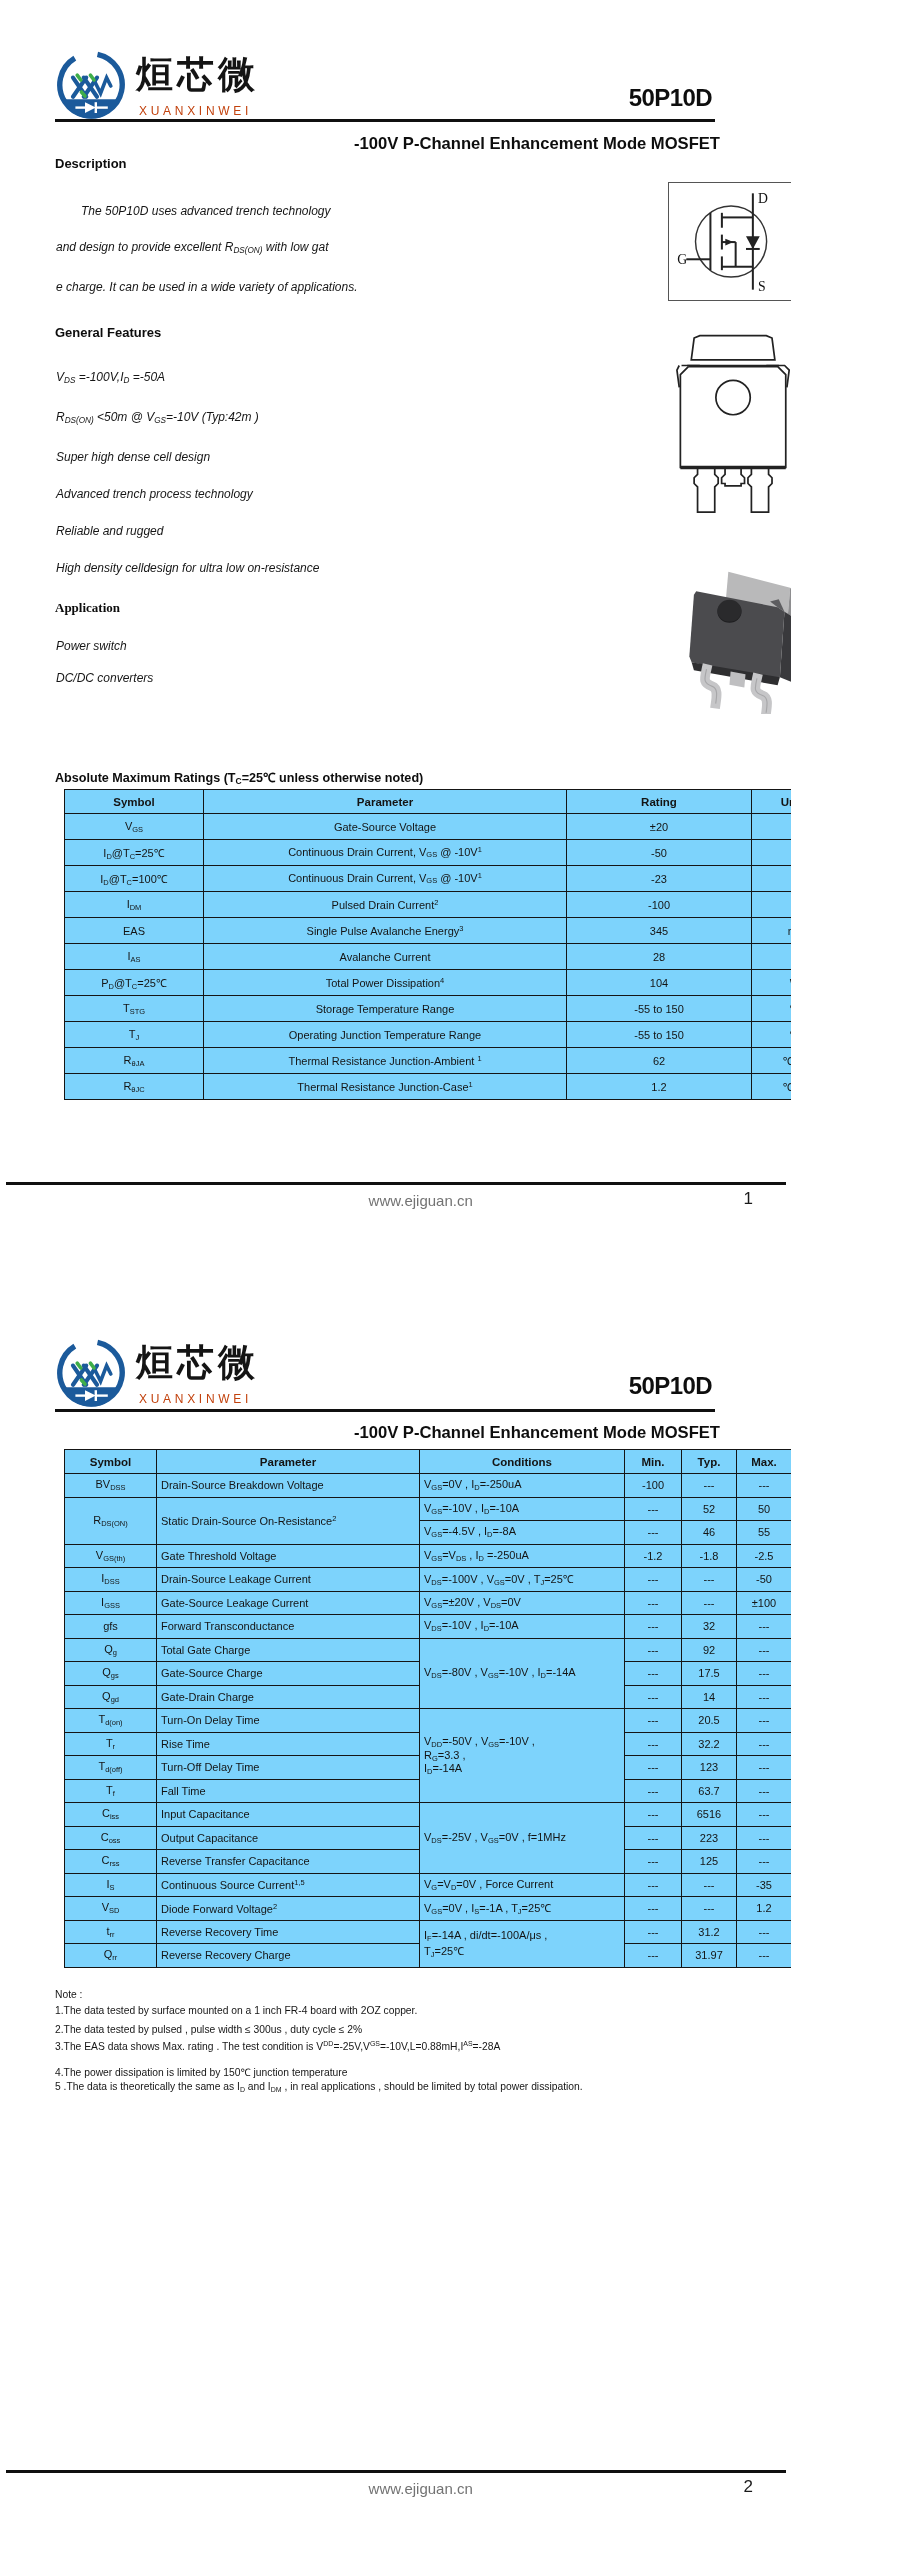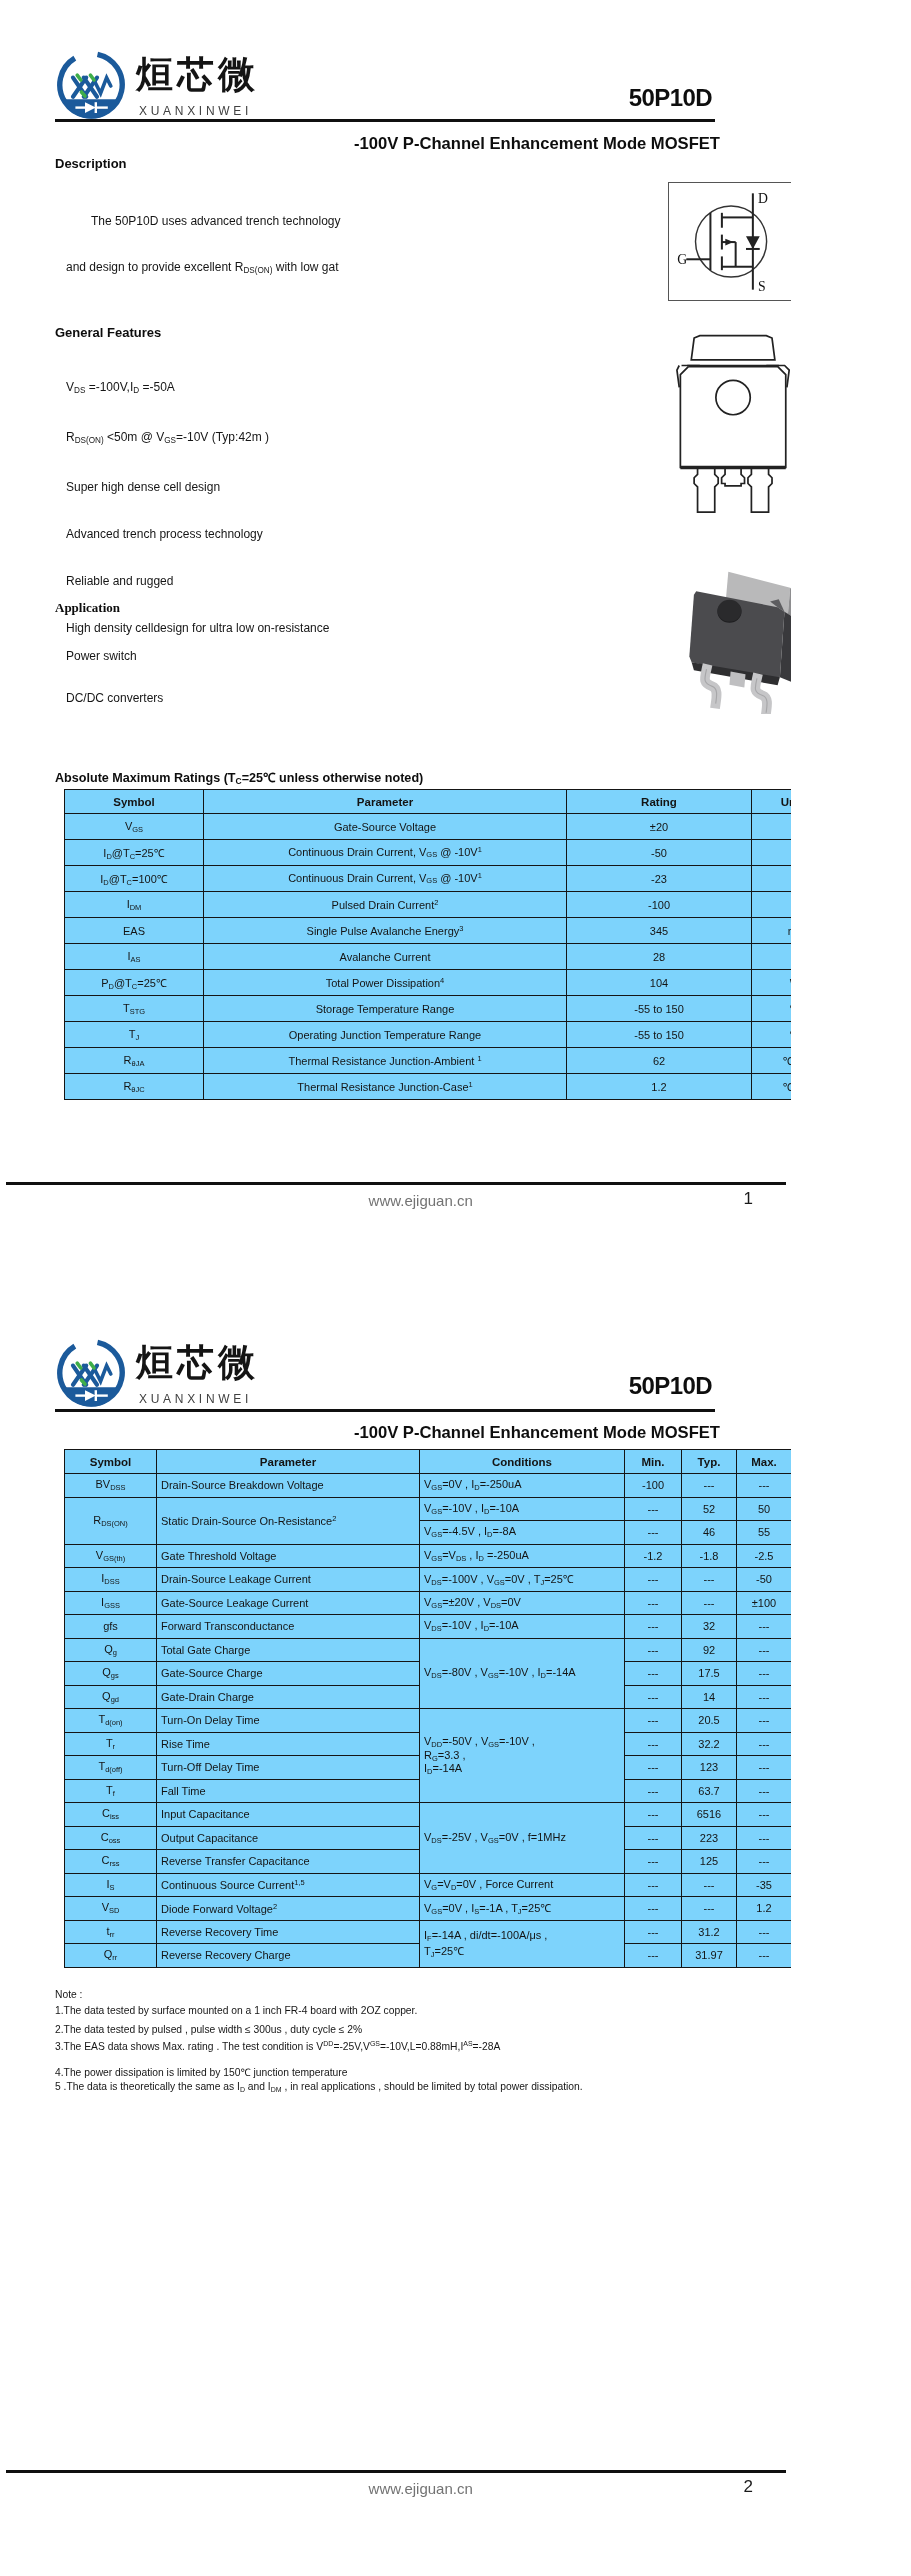--- a/index.html
+++ b/index.html
@@ -6,28 +6,28 @@
   html,body { background:#ffffff; }
   body { font-family:"Liberation Sans", sans-serif; color:#111; }
   .doc { position:relative; width:911px; height:2576px; margin:0 auto; background:#fff; }
   .page { position:absolute; left:0; width:791px; height:1288px; background:#fff; overflow:hidden; }
   #page1 { top:0; } #page2 { top:1288px; }
 
   
   .logo-block { position:absolute; left:55px; top:49px; width:241px; height:77px; }
   .logo-svg { position:absolute; left:0; top:1.1px; }
   .logo-zh { position:absolute; left:81px; top:1.1px; font-size:37px; font-weight:700; letter-spacing:4px; color:#141414; font-family:"DejaVu Sans", sans-serif; }
-  .logo-en { position:absolute; left:84px; top:55px; font-size:12px; font-weight:500; letter-spacing:3.7px; color:#404040; }
+  .logo-en { position:absolute; left:84px; top:55px; font-size:12px; font-weight:500; letter-spacing:3.7px; color:#c2410c; }
   .part-title { position:absolute; right:79px; top:84px; font-size:24px; font-weight:800; letter-spacing:-0.6px; color:#0e0e0e; }
   .head-rule { position:absolute; left:55px; right:76px; top:119px; height:2.9px; background:#101010; }
   .subtitle { position:absolute; right:71px; top:134px; font-size:16.6px; font-weight:700; color:#0e0e0e; }
 
   .h-sec { position:absolute; left:55px; font-size:13px; font-weight:700; color:#0d0d0d; }
   .bodytext { position:absolute; left:56px; font-size:12px; color:#161616; }
-  .lines p { margin:10px; }
+  .lines p { margin:0;font-style:italic; }
   .desc-lines p { line-height:36px; }
   .desc-lines p.indent { text-indent:25px; }
   .gf-lines p { line-height:37px; }
   .app-lines p { line-height:32px; }
 
   .fig-box { position:absolute; border:1.1px solid #555; background:#fff; }
   .sb { font-size:68%; vertical-align:-0.22em; }
   .sp { font-size:68%; vertical-align:0.5em; }
 
   
@@ -105,20 +105,21 @@
         <text x="155" y="34" font-size="24" font-family="Liberation Serif, serif" fill="#111">D</text>
         <text x="14" y="141" font-size="24" font-family="Liberation Serif, serif" fill="#111">G</text>
         <text x="155" y="188" font-size="24" font-family="Liberation Serif, serif" fill="#111">S</text>
       </svg>
     </div>
 
     <div class="h-sec" style="top:156px;">Description</div>
     <div class="bodytext lines desc-lines" style="top:193px;">
       <p class="indent">The 50P10D uses advanced trench technology</p>
       <p>and design to provide excellent R<span class="sb">DS(ON)</span> with low gat</p>
+      <p>e charge. It can be used in a wide variety of applications.</p>
     </div>
 
     <div class="h-sec" style="top:325px;">General Features</div>
     <div class="bodytext lines gf-lines" style="top:359px;">
       <p>V<span class="sb">DS</span> =-100V,I<span class="sb">D</span> =-50A</p>
       <p>R<span class="sb">DS(ON)</span> &lt;50m @ V<span class="sb">GS</span>=-10V  (Typ:42m )</p>
       <p>Super high dense cell design</p>
       <p>Advanced trench process technology</p>
       <p>Reliable and rugged</p>
       <p>High density celldesign for ultra low on-resistance</p>

